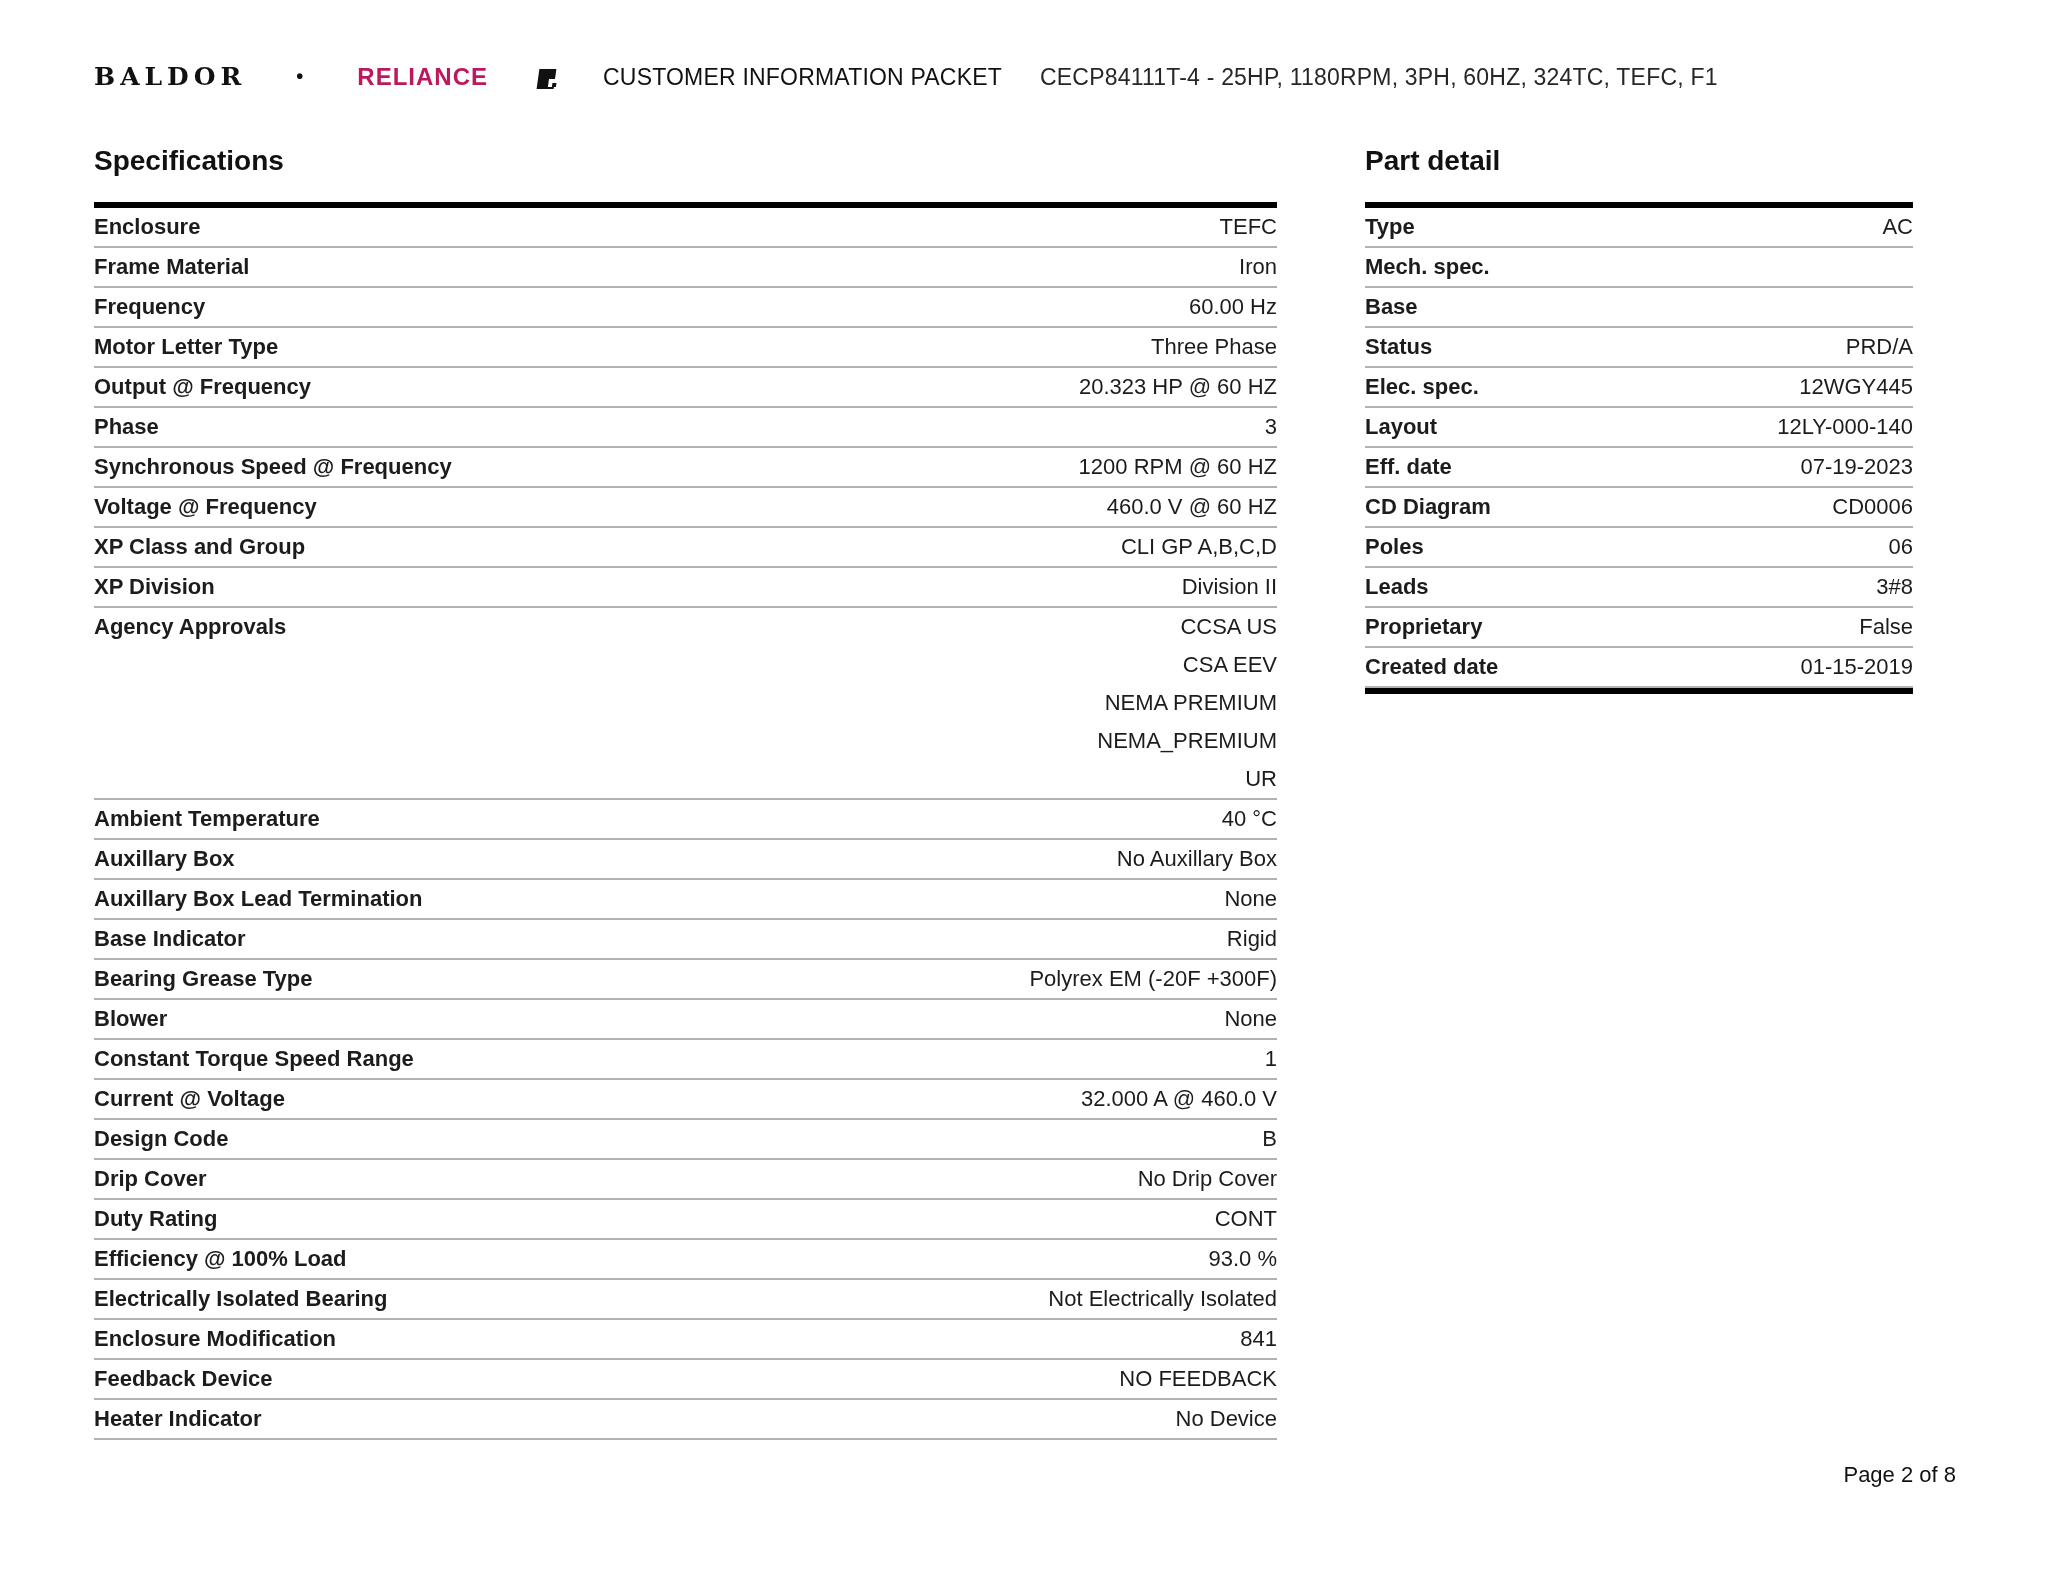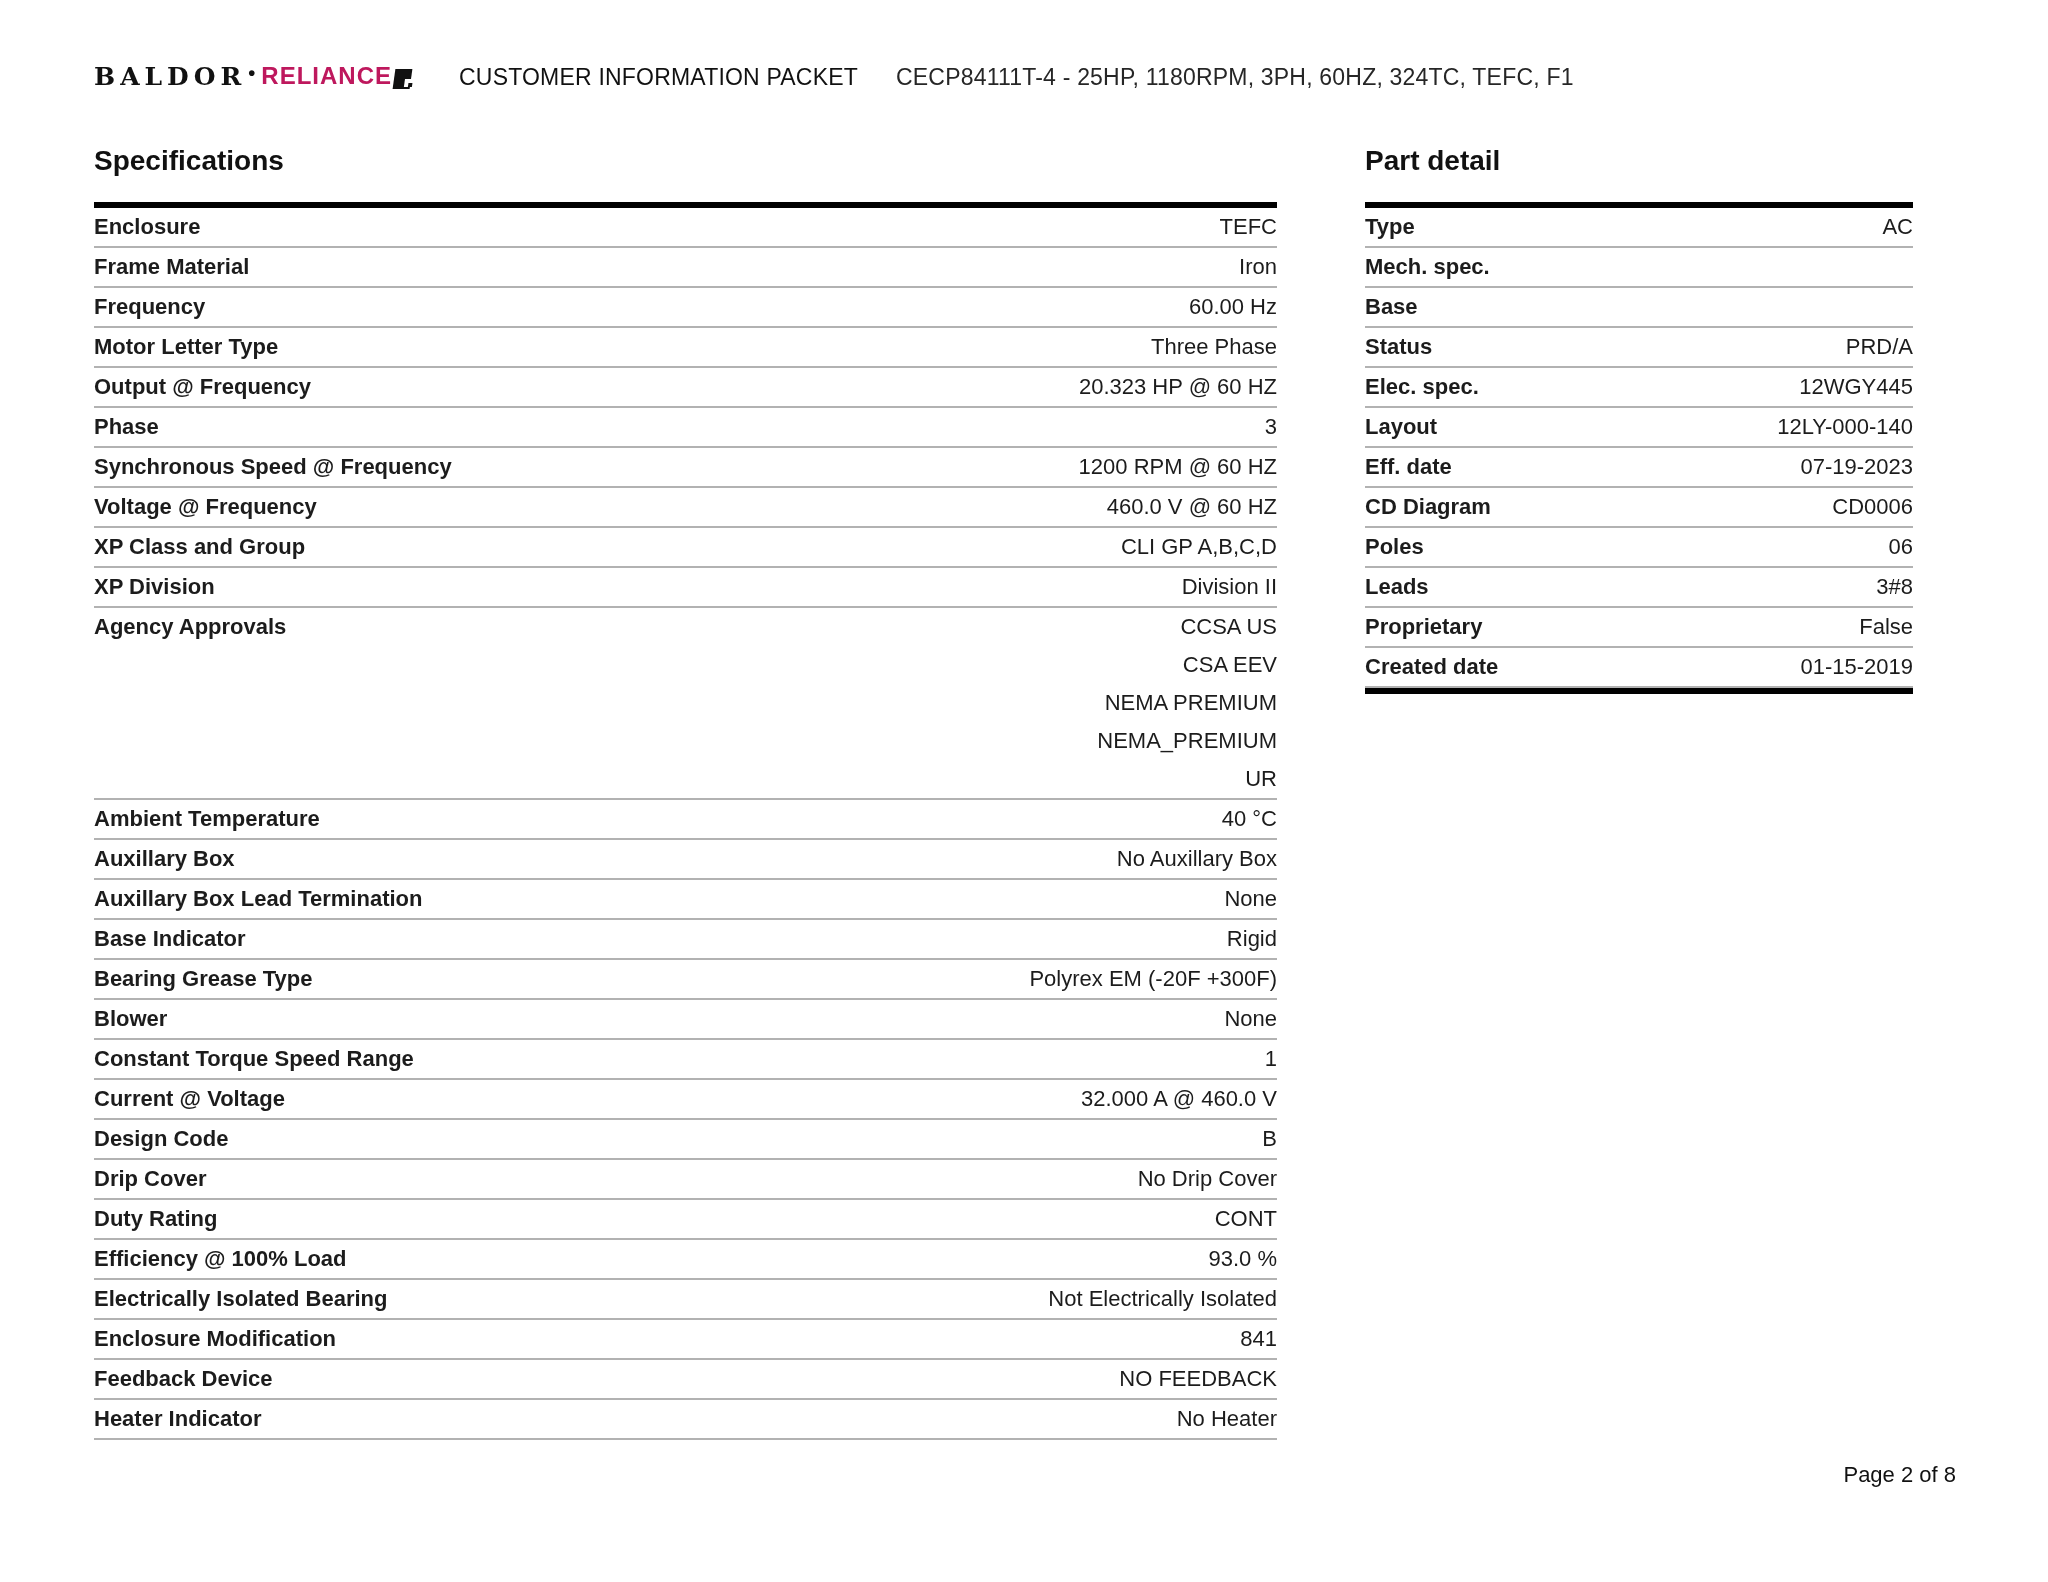--- a/index.html
+++ b/index.html
@@ -9,21 +9,21 @@
     background:#ffffff;
     font-family:"Liberation Sans", sans-serif;
     color:#1c1c1c;
     overflow:hidden;
   }
   
   .header{
     position:absolute;left:94px;top:62px;right:92px;
     display:flex;align-items:baseline;white-space:nowrap;
   }
-  .logo{display:flex;align-items:flex-start;}
+  .logo{display:flex;align-items:center;gap:48px;}
   .logo-baldor{
     font-family:"DejaVu Serif", serif;
     font-weight:700;font-size:25px;letter-spacing:5px;color:#111;
   }
   .logo-dot{font-size:20px;font-weight:700;margin:0 6px 0 2px;color:#111;}
   .logo-reliance{
     font-weight:800;font-size:24px;letter-spacing:1px;color:#be185d;
   }
   .logo-mark{
     position:relative;display:inline-block;
@@ -247,21 +247,21 @@
         </div>
         <div class="trow">
           <div class="tlabel">Feedback Device</div>
           <div class="tvalues">
             <div class="vline">NO FEEDBACK</div>
           </div>
         </div>
         <div class="trow">
           <div class="tlabel">Heater Indicator</div>
           <div class="tvalues">
-            <div class="vline">No Heater</div>
+            <div class="vline">No Device</div>
           </div>
         </div>
       </div>
   </div>
 
   <div class="col col-right">
     <h2 class="section-title">Part detail</h2>
     <div class="dtable thick-bottom" id="part-rows">
         <div class="trow">
           <div class="tlabel">Type</div>

